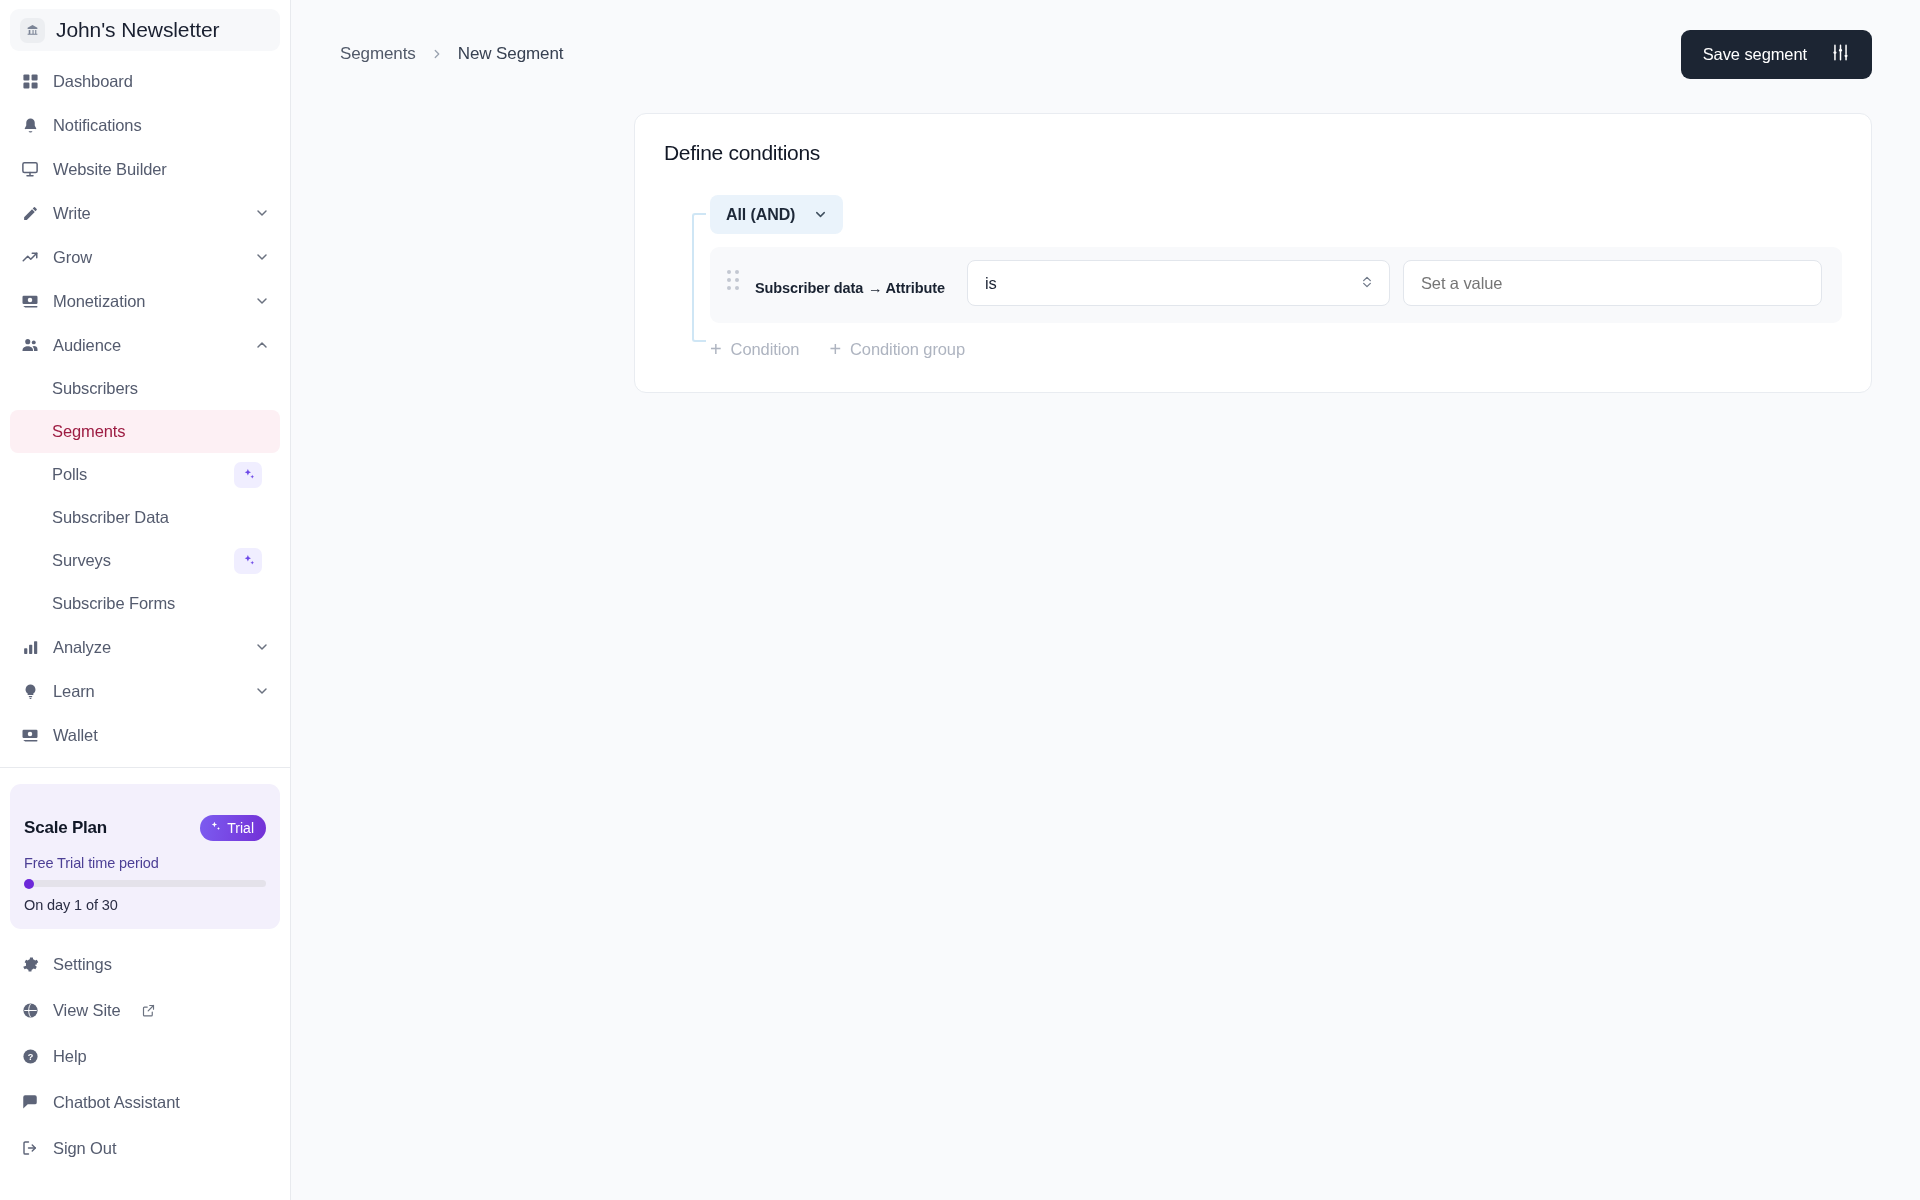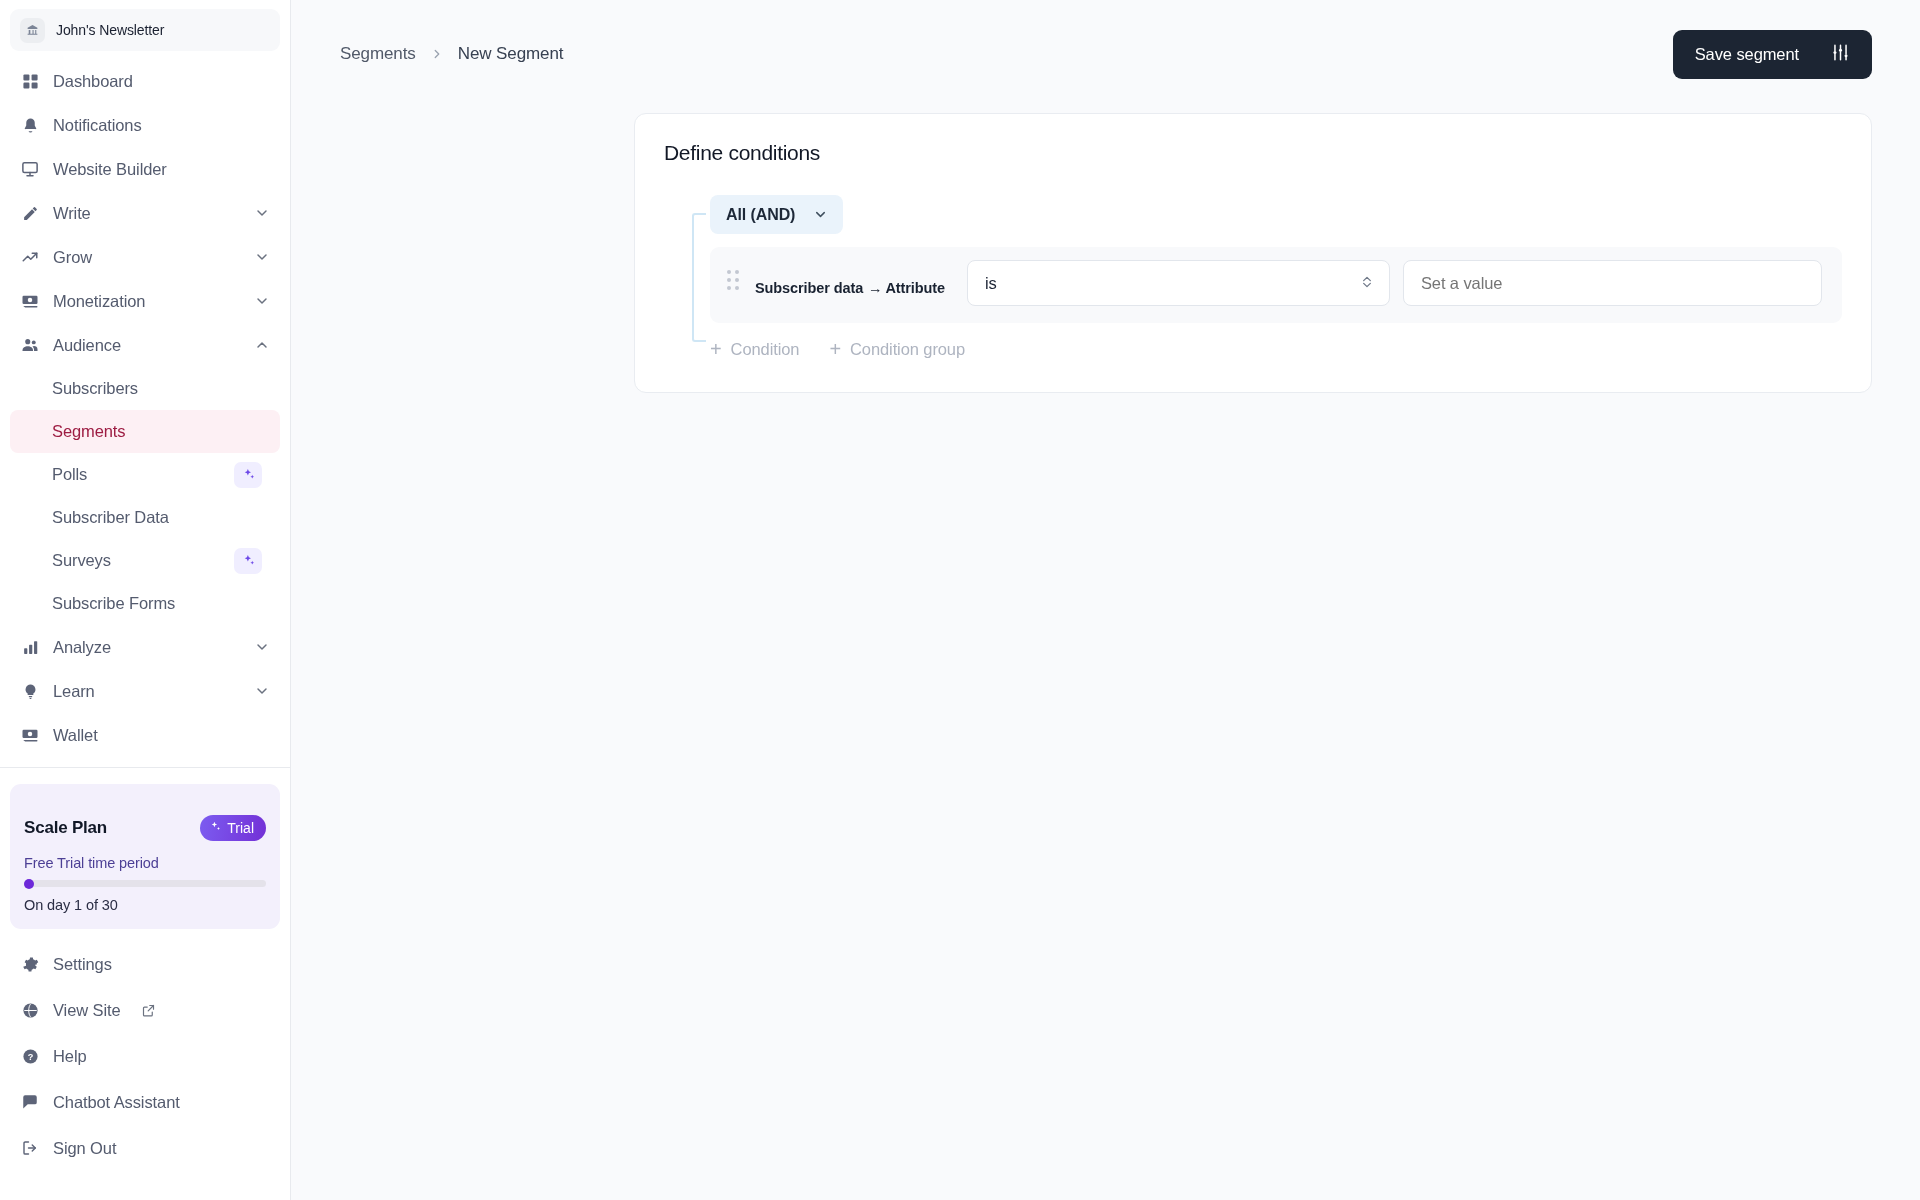--- a/index.html
+++ b/index.html
@@ -28,21 +28,21 @@
     padding: 0 10px; gap: 11px;
     cursor: pointer;
   }
   .ws-avatar {
     width: 25px; height: 25px; border-radius: 7px;
     background: #eceef1;
     display: flex; align-items: center; justify-content: center;
     flex: 0 0 25px;
   }
   .ws-name {
-    font-size: 14px; color: #1a2030; font-weight: 400;
+    font-size: 21px; color: #1a2030; font-weight: 400;
     letter-spacing: -0.1px;
   }
 
   .nav { padding: 2px 10px 0 10px; }
   .nav-item {
     display: flex; align-items: center;
     height: 44px; padding: 0 10px;
     border-radius: 8px; cursor: pointer;
     gap: 13px; position: relative;
   }
@@ -118,21 +118,21 @@
     height: 108px; display: flex; align-items: center;
     padding: 0 48px 0 49px; justify-content: space-between;
   }
   .crumbs { display: flex; align-items: center; gap: 14px; }
   .crumb {
     font-size: 17px; color: #515969; letter-spacing: -0.1px; cursor: pointer;
   }
   .crumb.current { color: #384152; }
   .crumb-sep { width: 14px; height: 14px; color: #9aa2b0; }
   .save-btn {
-    display: flex; align-items: center; gap: 32px;
+    display: flex; align-items: center; gap: 24px;
     background: #1c2533; color: #ffffff;
     border: none; border-radius: 9px;
     height: 49px; padding: 0 22px;
     font-size: 16.5px; font-family: inherit; font-weight: 500;
     letter-spacing: -0.1px; cursor: pointer;
   }
 
   .panel {
     margin: 5px 48px 0 343px;
     background: #ffffff;

